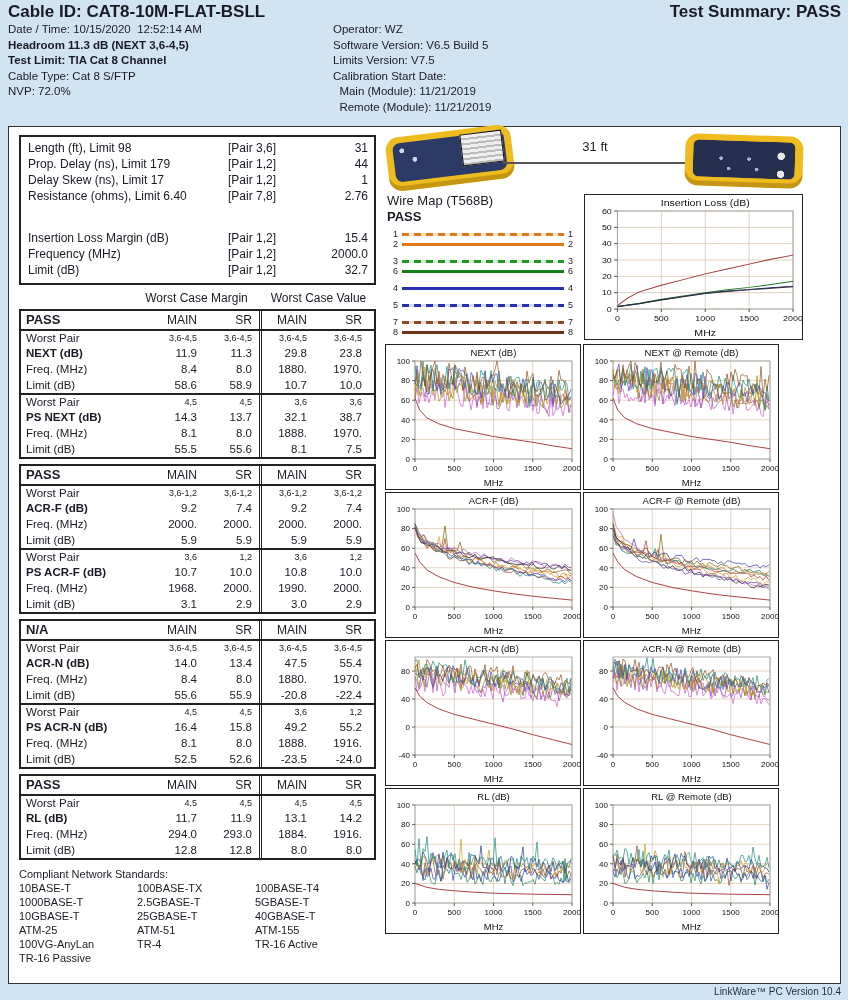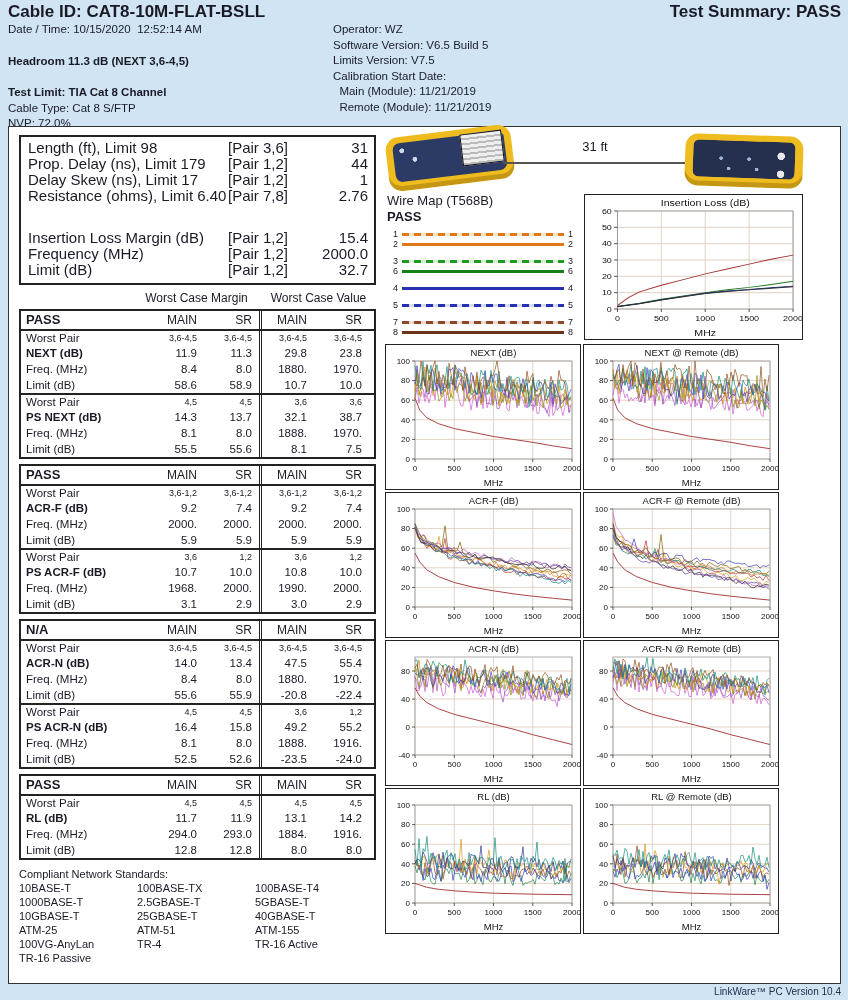--- a/index.html
+++ b/index.html
@@ -7,26 +7,26 @@
   body{font-family:"Liberation Sans",sans-serif;background:#d0e4f4;color:#1a1a26;position:relative;overflow:hidden;}
   .page{position:absolute;inset:0;}
   
   .header{position:absolute;left:0;top:0;width:848px;height:126px;}
   .h-left{position:absolute;left:8px;top:2px;width:322px;}
   .h-center{position:absolute;left:333px;top:22px;width:242px;}
   .h-right{position:absolute;left:572px;top:2px;width:269px;}
   .h-title{font-size:17px;font-weight:bold;line-height:20px;}
   .h-right .h-title{text-align:right;}
   .h-line{font-size:11.5px;line-height:15.5px;white-space:pre;}
-  .h-line.bold{font-weight:bold;margin-top:16px;}
+  .h-line.bold{font-weight:bold;}
   
   .panel{position:absolute;left:8px;top:126px;width:833px;height:858px;background:#fff;border:1px solid #333;}
   .left-col{position:absolute;left:10px;top:8px;width:357px;}
   .sum-box{border:2px solid #222;padding:3px 6px 5px 7px;}
-  .sum-row{display:flex;font-size:15px;line-height:16px;}
+  .sum-row{display:flex;font-size:12px;line-height:16px;}
   .sum-row .lbl{width:200px;}
   .sum-row .pair{width:75px;}
   .sum-row .val{flex:1;text-align:right;}
   .sum-row.blank{height:26px;}
   .wc-heads{position:relative;height:16px;margin-top:6px;margin-bottom:2px;font-size:12px;}
   .wc-heads .a{position:absolute;left:95px;width:165px;text-align:center;}
   .wc-heads .b{position:absolute;left:242px;width:115px;text-align:center;}
   .mtable{border:2px solid #222;margin-bottom:5px;background:#fff;}
   .mt-row{display:flex;line-height:16px;font-size:11.5px;}
   .mt-row.small{line-height:14px;}

